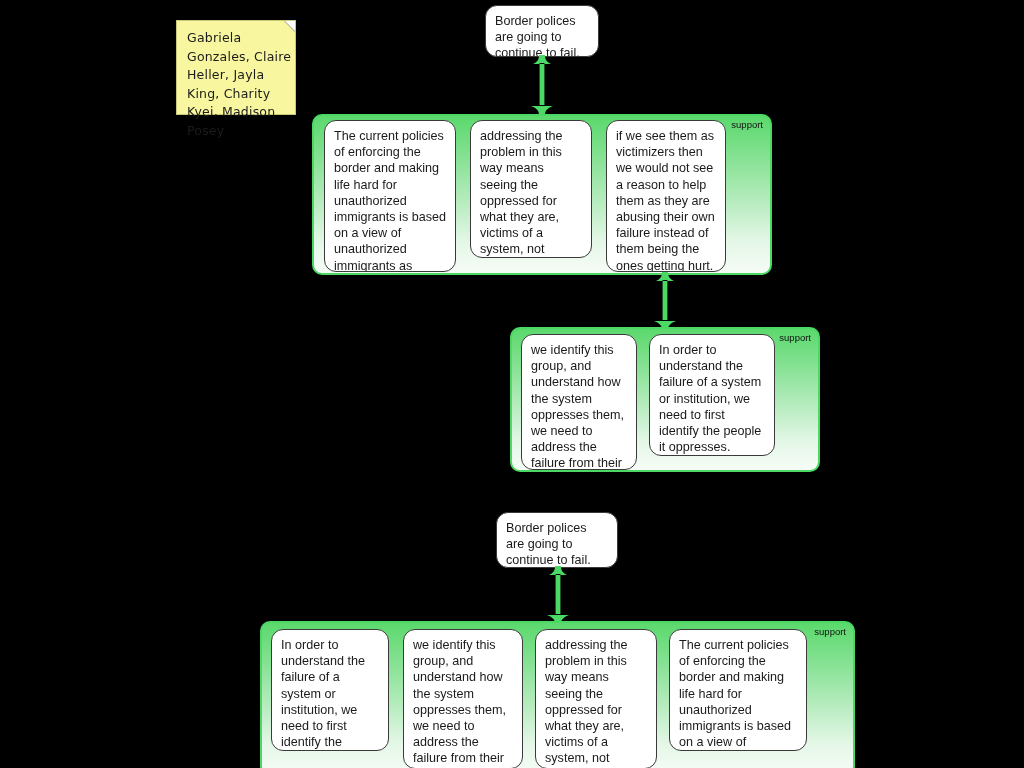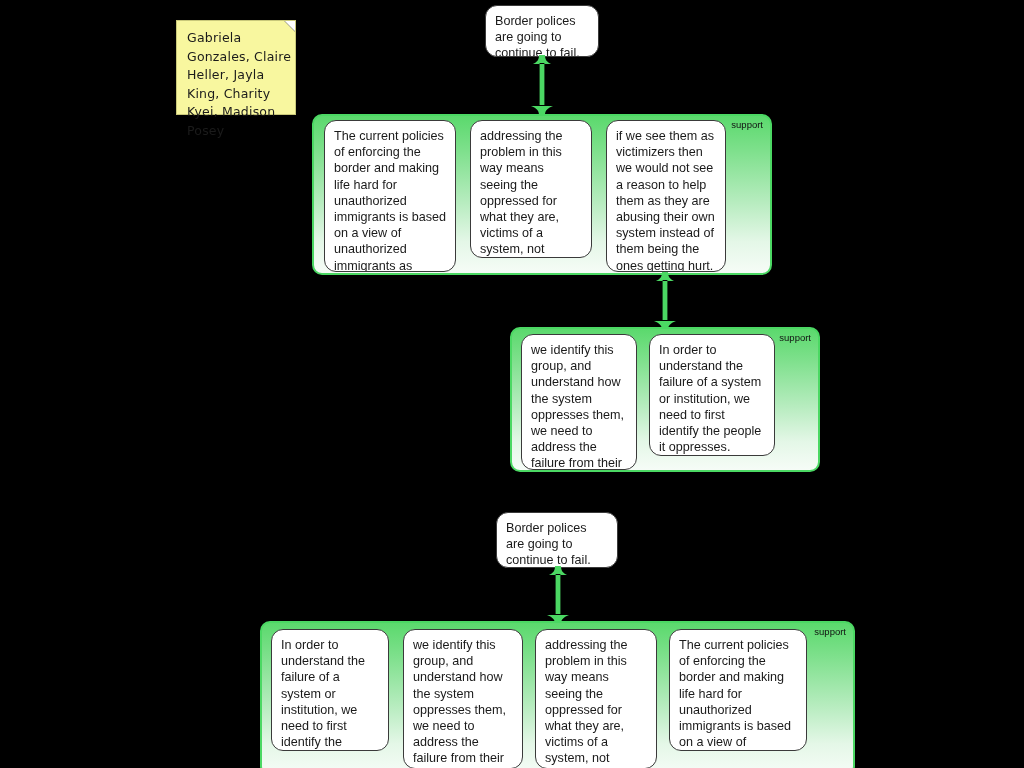--- a/index.html
+++ b/index.html
@@ -115,21 +115,21 @@
   <div class="support-group" style="left:312px; top:114px; width:460px; height:161px;">
     <span class="support-label">support</span>
   </div>
   <div class="node-box" style="left:324px; top:120px; width:132px; height:152px;">
     <span>The current policies of enforcing the border and making life hard for unauthorized immigrants is based on a view of unauthorized immigrants as victimizers, or "pests."</span>
   </div>
   <div class="node-box" style="left:470px; top:120px; width:122px; height:138px;">
     <span>addressing the problem in this way means seeing the oppressed for what they are, victims of a system, not people victimizing the system.</span>
   </div>
   <div class="node-box" style="left:606px; top:120px; width:120px; height:152px;">
-    <span>if we see them as victimizers then we would not see a reason to help them as they are abusing their own system instead of them being the ones getting hurt.</span>
+    <span>if we see them as victimizers then we would not see a reason to help them as they are abusing their own failure instead of them being the ones getting hurt.</span>
   </div>
 
   <div class="connector" style="left:653px; top:272px; width:24px; height:58px;">
     <svg width="24" height="58" viewBox="0 0 24 58">
       <path d="M9 0 C9 5 7 7 3 9 L21 9 C17 7 15 5 15 0 Z
                M9.6 8 L14.4 8 L14.4 48 L9.6 48 Z
                M9 58 C9 53 6 51 1 49 L23 49 C18 51 15 53 15 58 Z" fill="#4bd863"></path>
     </svg>
   </div>
 

